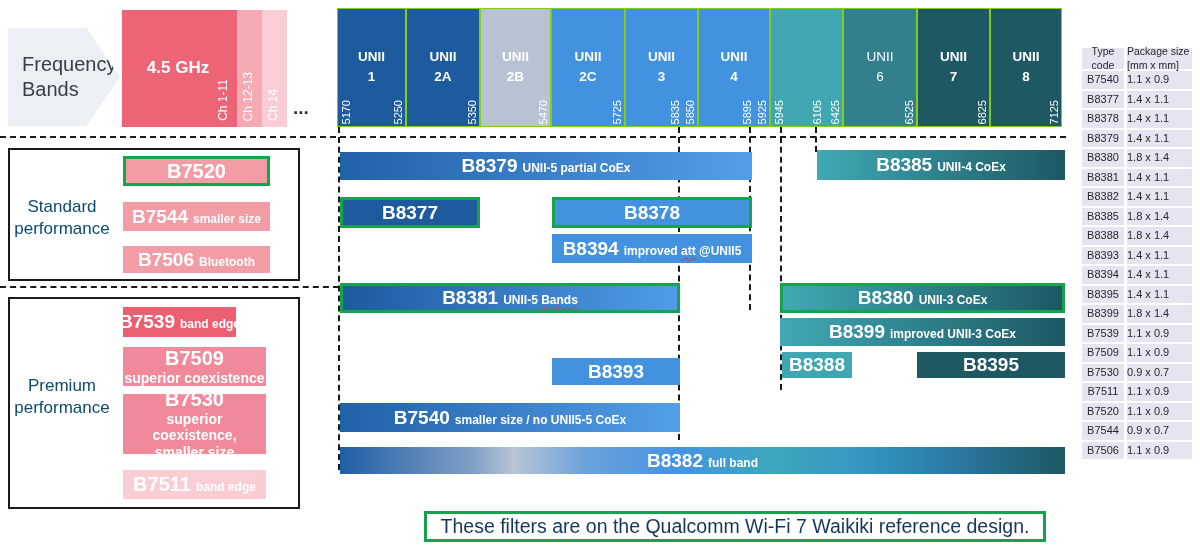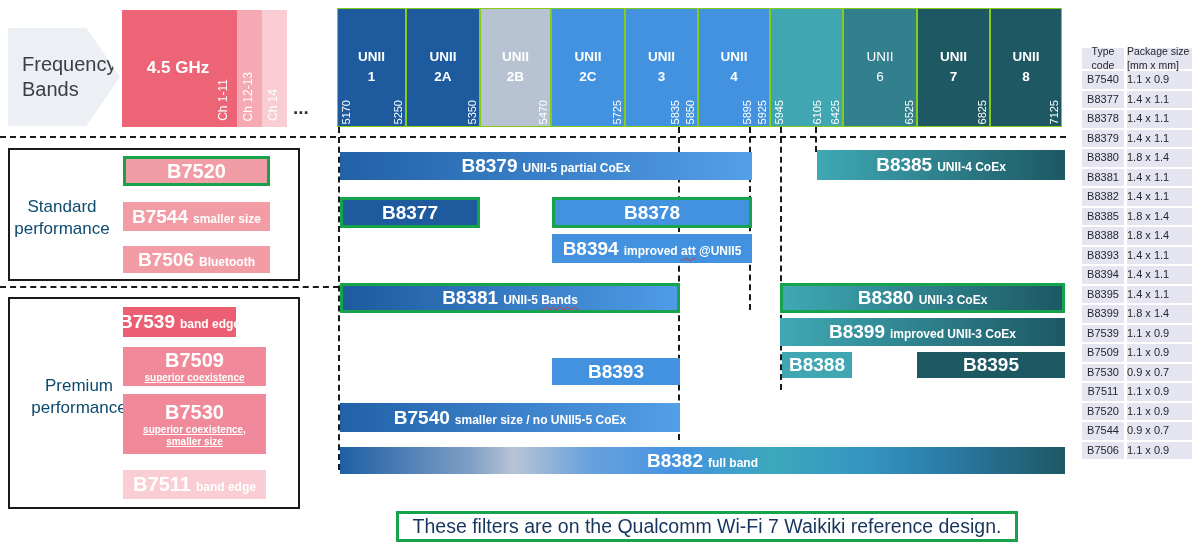--- a/index.html
+++ b/index.html
@@ -55,21 +55,21 @@
   #dv5{left:815px;top:127px;height:25px;}
   #dh1{left:0;top:136px;width:1066px;}
   #dh2{left:0;top:286px;width:339px;}
 
   
   .perfbox{left:8px;width:292px;border:2px solid #1a1a1a;background:#fff;}
   #std-box{top:148px;height:133px;}
   #prm-box{top:297px;height:212px;}
   .sec-label{width:106px;text-align:center;font-size:17px;color:#0c4a6e;line-height:1.3;}
   #std-label{left:9px;top:196px;}
-  #prm-label{left:26px;top:375px;}
+  #prm-label{left:9px;top:375px;}
 
   
   .bar{display:flex;align-items:center;justify-content:center;color:#fff;}
   .bar .inner{display:flex;align-items:baseline;gap:5px;white-space:nowrap;}
   .bar .name{font-size:19px;font-weight:bold;}
   .bar .sub{font-size:12px;font-weight:bold;}
   .green{border:3px solid #16a34c;}
   .sq{text-decoration:underline wavy #d93025 1px;text-underline-offset:2px;}
 
   
@@ -78,21 +78,21 @@
   .pinkbar .name{font-size:19px;font-weight:bold;}
   .pinkbar .sub{font-size:12px;font-weight:bold;}
   #bar-b7520{left:123px;top:156px;width:147px;height:30px;background:#f29ca6;}
   #bar-b7544{left:123px;top:202px;width:147px;height:29px;background:#f29ca6;}
   #bar-b7506{left:123px;top:246px;width:147px;height:27px;background:#f29ca6;}
   #bar-b7539{left:123px;top:307px;width:113px;height:30px;background:#ec5f72;}
   #bar-b7509{left:123px;top:347px;width:143px;height:39px;background:#f08a9a;}
   #bar-b7530{left:123px;top:394px;width:143px;height:60px;background:#f08a9a;}
   #bar-b7511{left:123px;top:470px;width:143px;height:29px;background:#f9cdd3;}
   #bar-b7509 .name,#bar-b7530 .name,#bar-b7511 .name,#bar-b7520 .name{font-size:20px;}
-  .pinkbar .sub2{font-size:10px;font-weight:bold;line-height:1.15;text-align:center;text-decoration:underline;}
+  .pinkbar .sub2{font-size:14px;font-weight:bold;line-height:1.15;text-align:center;}
 
   
   .grad-blue {background:linear-gradient(90deg,#2161a8,#539fe8);}
   .grad-blue2{background:linear-gradient(90deg,#1d5a9e,#4f9ce8);}
   .grad-teal {background:linear-gradient(90deg,#3fa9b4,#1d5863);}
   #bar-b8379{left:340px;top:152px;width:412px;height:28px;}
   #bar-b8385{left:817px;top:150px;width:248px;height:30px;}
   #bar-b8377{left:340px;top:197px;width:140px;height:31px;background:#1e5b9e;}
   #bar-b8378{left:552px;top:197px;width:200px;height:31px;background:#4292e0;}
   #bar-b8394{left:552px;top:234px;width:200px;height:29px;background:#4292e0;}
@@ -111,21 +111,21 @@
   #pkg-table{left:1082px;top:48px;width:110px;font-size:11px;color:#26262e;}
   .pt-row{display:flex;margin-bottom:2px;}
   .pt-c1{width:42px;background:#e5e5f2;text-align:center;margin-right:3px;}
   .pt-c2{width:65px;background:#e5e5f2;text-align:left;}
   .pt-head .pt-c1,.pt-head .pt-c2{height:21px;display:flex;flex-direction:column;
     justify-content:center;font-size:10.5px;line-height:1.25;}
   .pt-row .pt-c1,.pt-row .pt-c2{line-height:17.5px;height:17.5px;}
   .pt-head{margin-bottom:2px;display:flex;}
 
   
-  #note-box{left:396px;top:511px;width:622px;height:31px;border:3px solid #16a34c;
+  #note-box{left:424px;top:511px;width:622px;height:31px;border:3px solid #16a34c;
     display:flex;align-items:center;justify-content:center;}
   #note-box .t{font-size:19.5px;color:#17365d;white-space:nowrap;}
 </style>
 </head>
 <body>
 
 <div id="stage">
 
   <div class="abs" id="freq-arrow">
     <div class="t">Frequency Bands</div>

